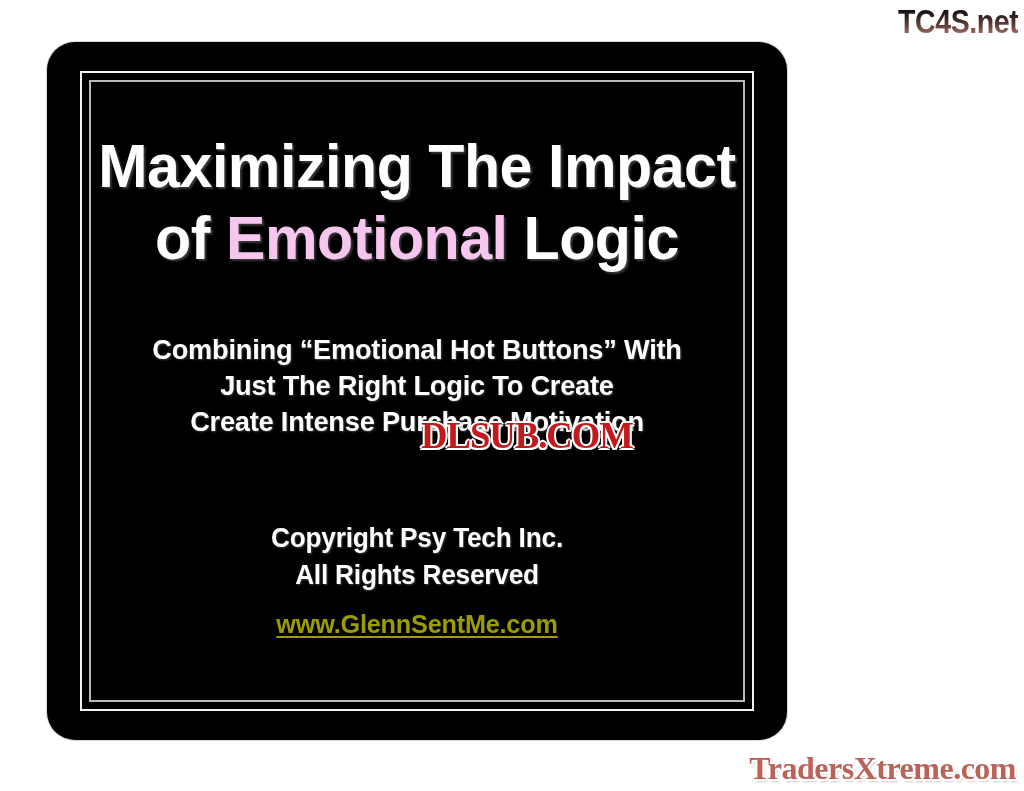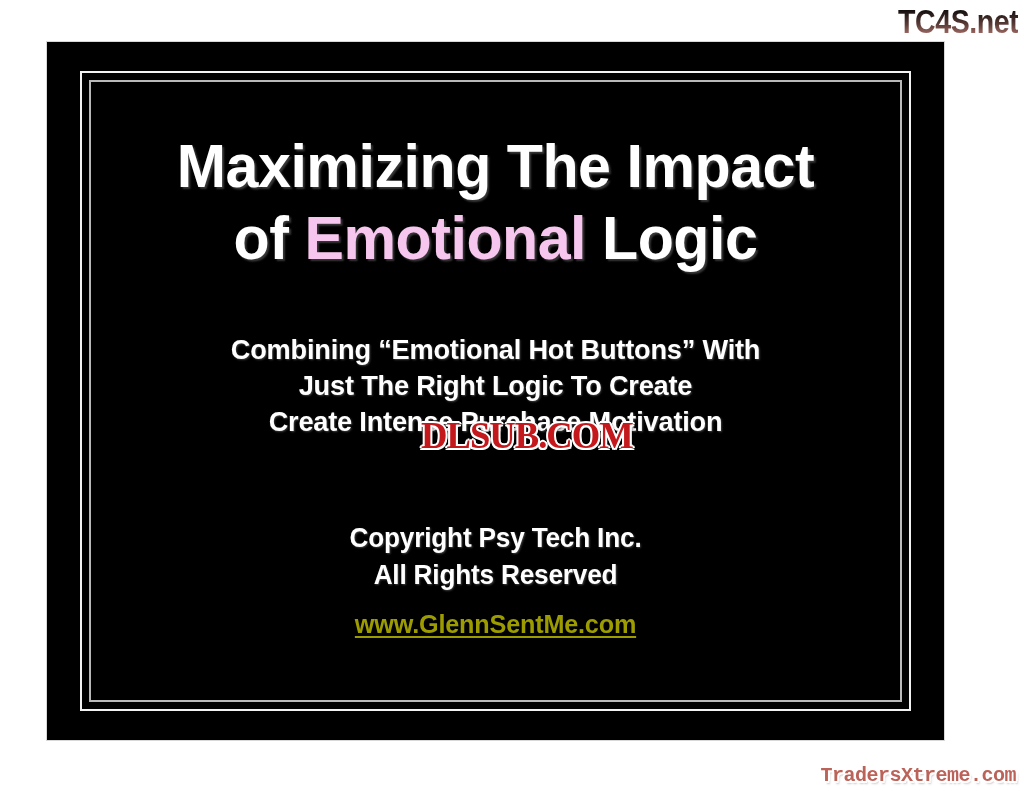--- a/index.html
+++ b/index.html
@@ -36,24 +36,25 @@
   }
   #tc4s-watermark::after{
     content:"";
   }
 
   
   #slide {
     position: absolute;
     left: 47px;
     top: 42px;
-    width: 897px;
+    width: 740px;
     height: 698px;
     background: #000000;
     box-shadow: 0 0 0 1px #d8d8d8;
+    border-radius: 28px;
   }
   #slide-border-outer {
     position: absolute;
     left: 33px;
     top: 29px;
     right: 33px;
     bottom: 29px;
     border: 2px solid #f2f2f2;
   }
   #slide-border-inner {
@@ -163,23 +164,23 @@
       0 -2px 0 #ffffff, 0 2px 0 #ffffff,
       3px 3px 3px rgba(0,0,0,0.45);
     z-index: 20;
   }
 
   
   #tx-watermark {
     position: absolute;
     right: 8px;
     bottom: 4px;
-    font-family: Liberation Mono, monospace;
-    font-weight: bold;
-    font-size: 20px;
+    font-family: Liberation Serif, serif;
+    font-weight: bold;
+    font-size: 32px;
     letter-spacing: -0.5px;
     color: #bb6259;
     white-space: nowrap;
     text-shadow:
       -1.5px -1.5px 0 #ffffff,
        1.5px -1.5px 0 #ffffff,
       -1.5px  1.5px 0 #ffffff,
        1.5px  1.5px 0 #ffffff,
       -2px 0 0 #ffffff, 2px 0 0 #ffffff,
       0 -2px 0 #ffffff, 0 2px 0 #ffffff,

